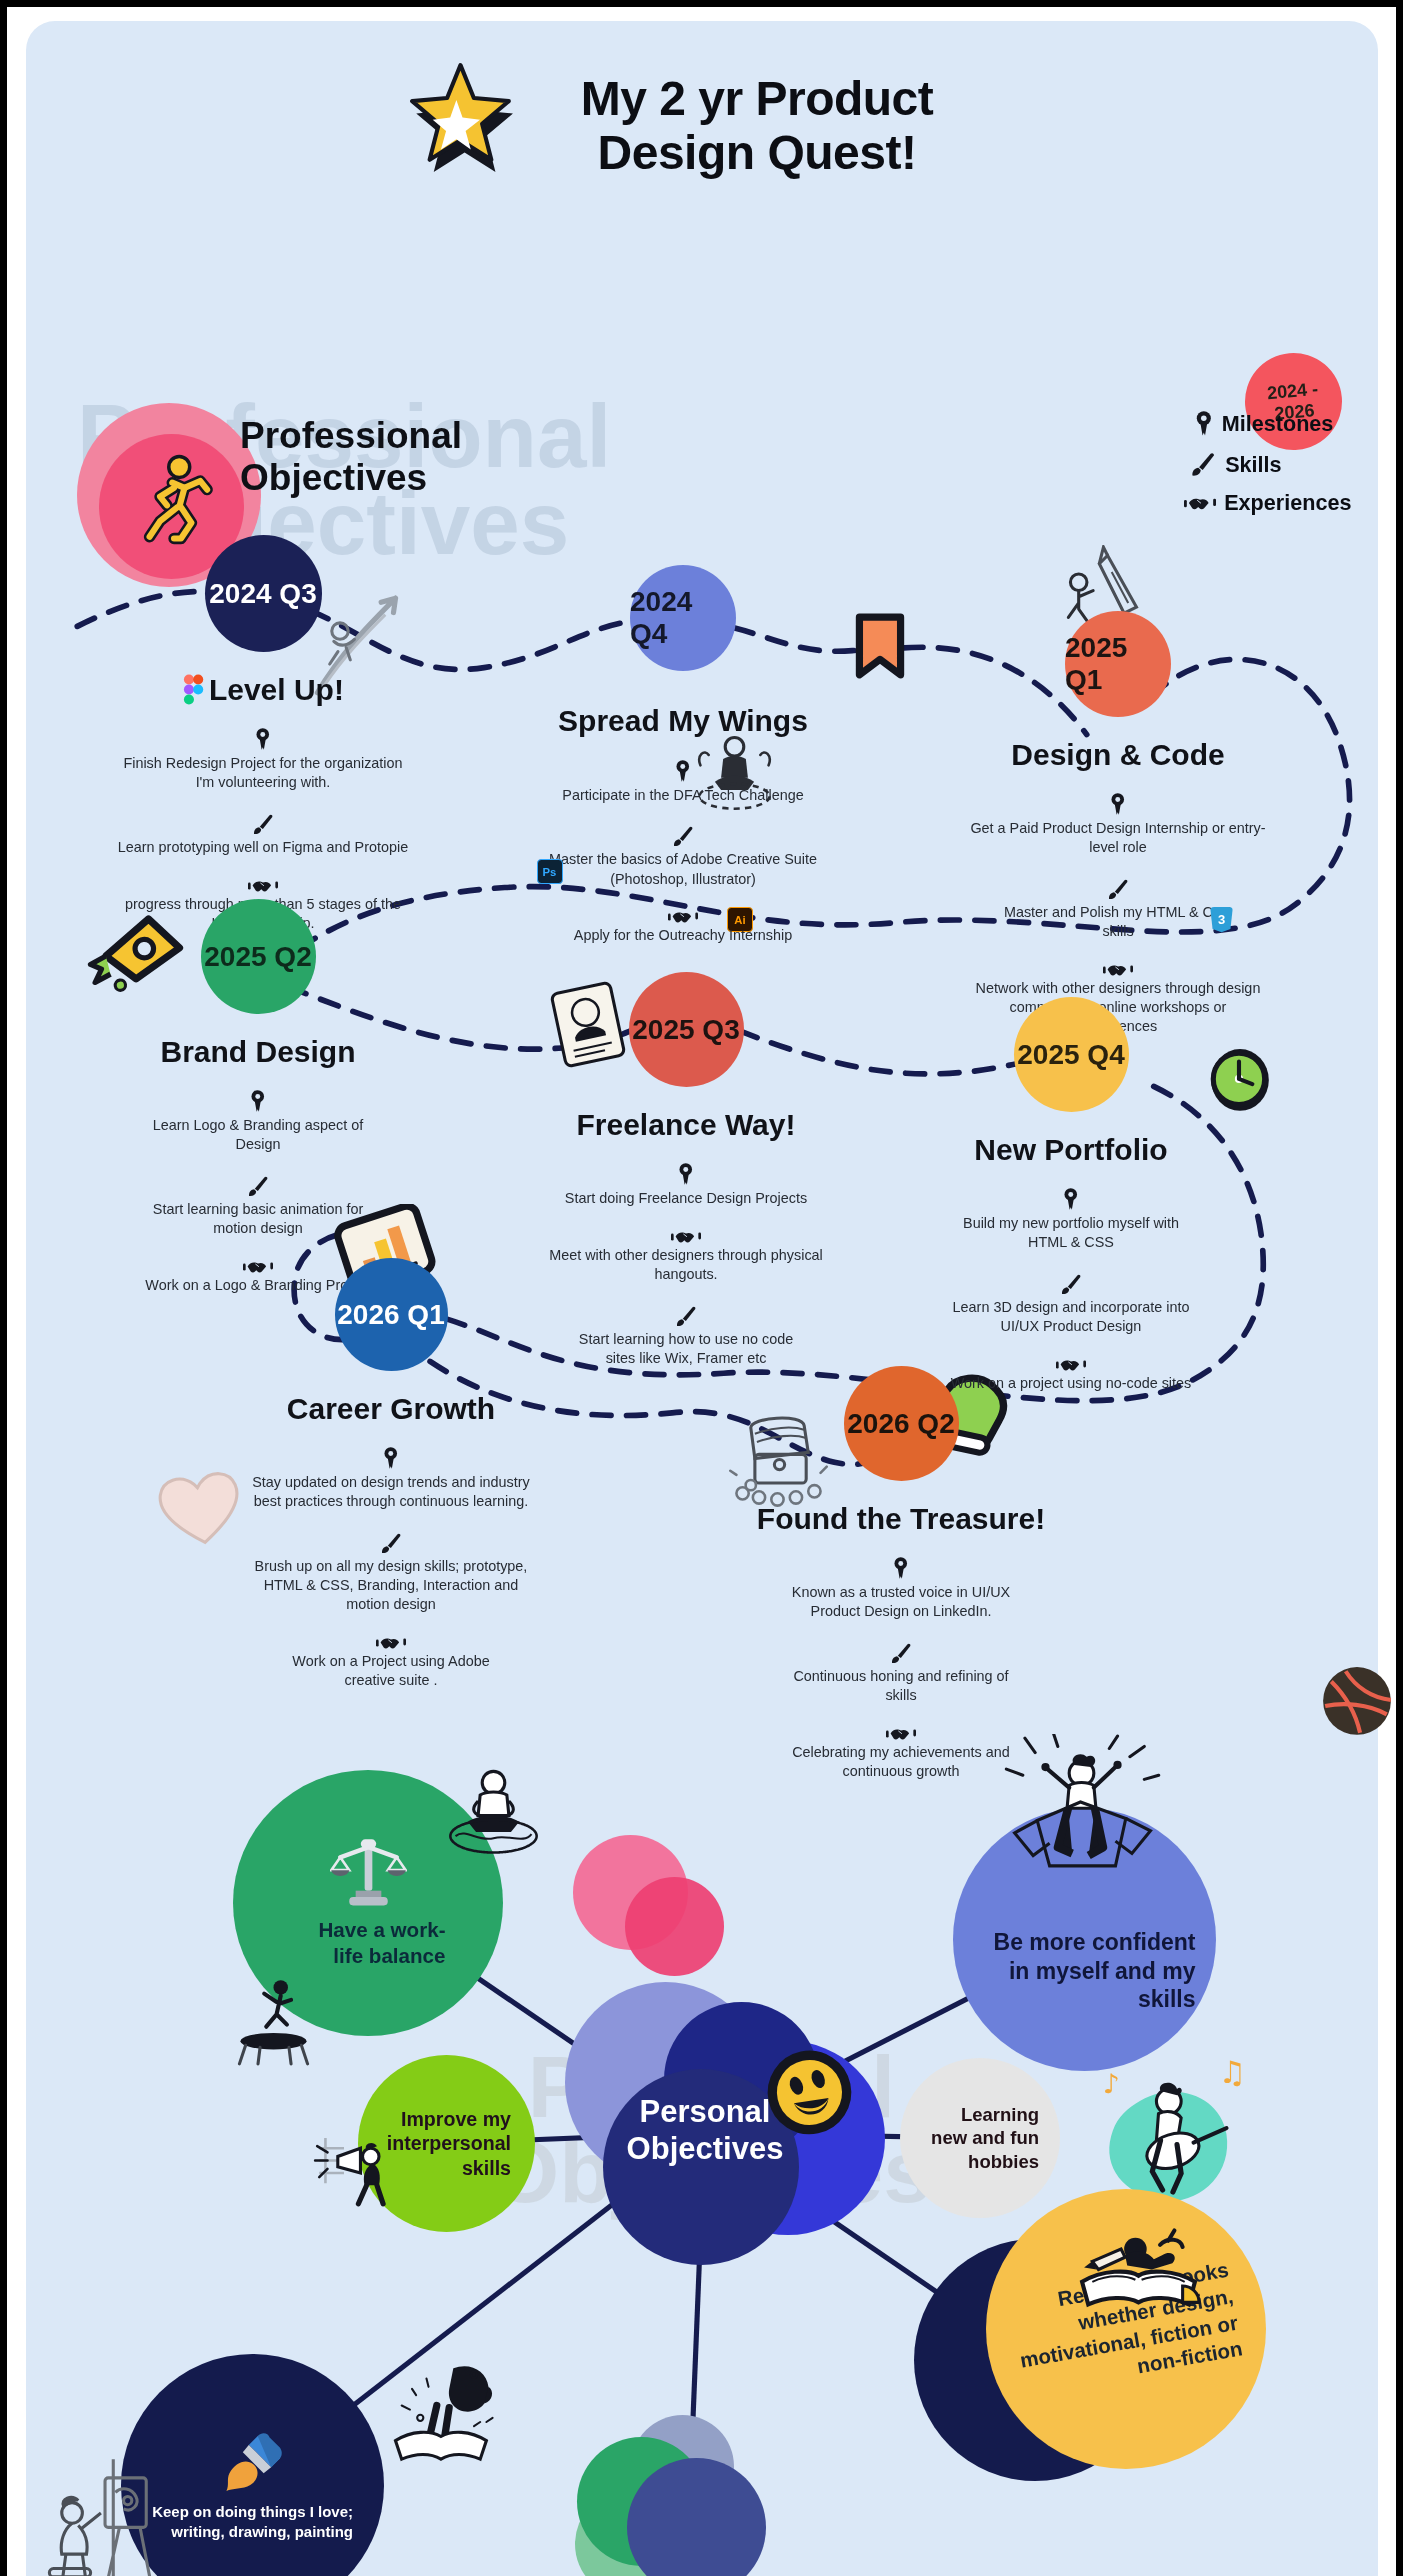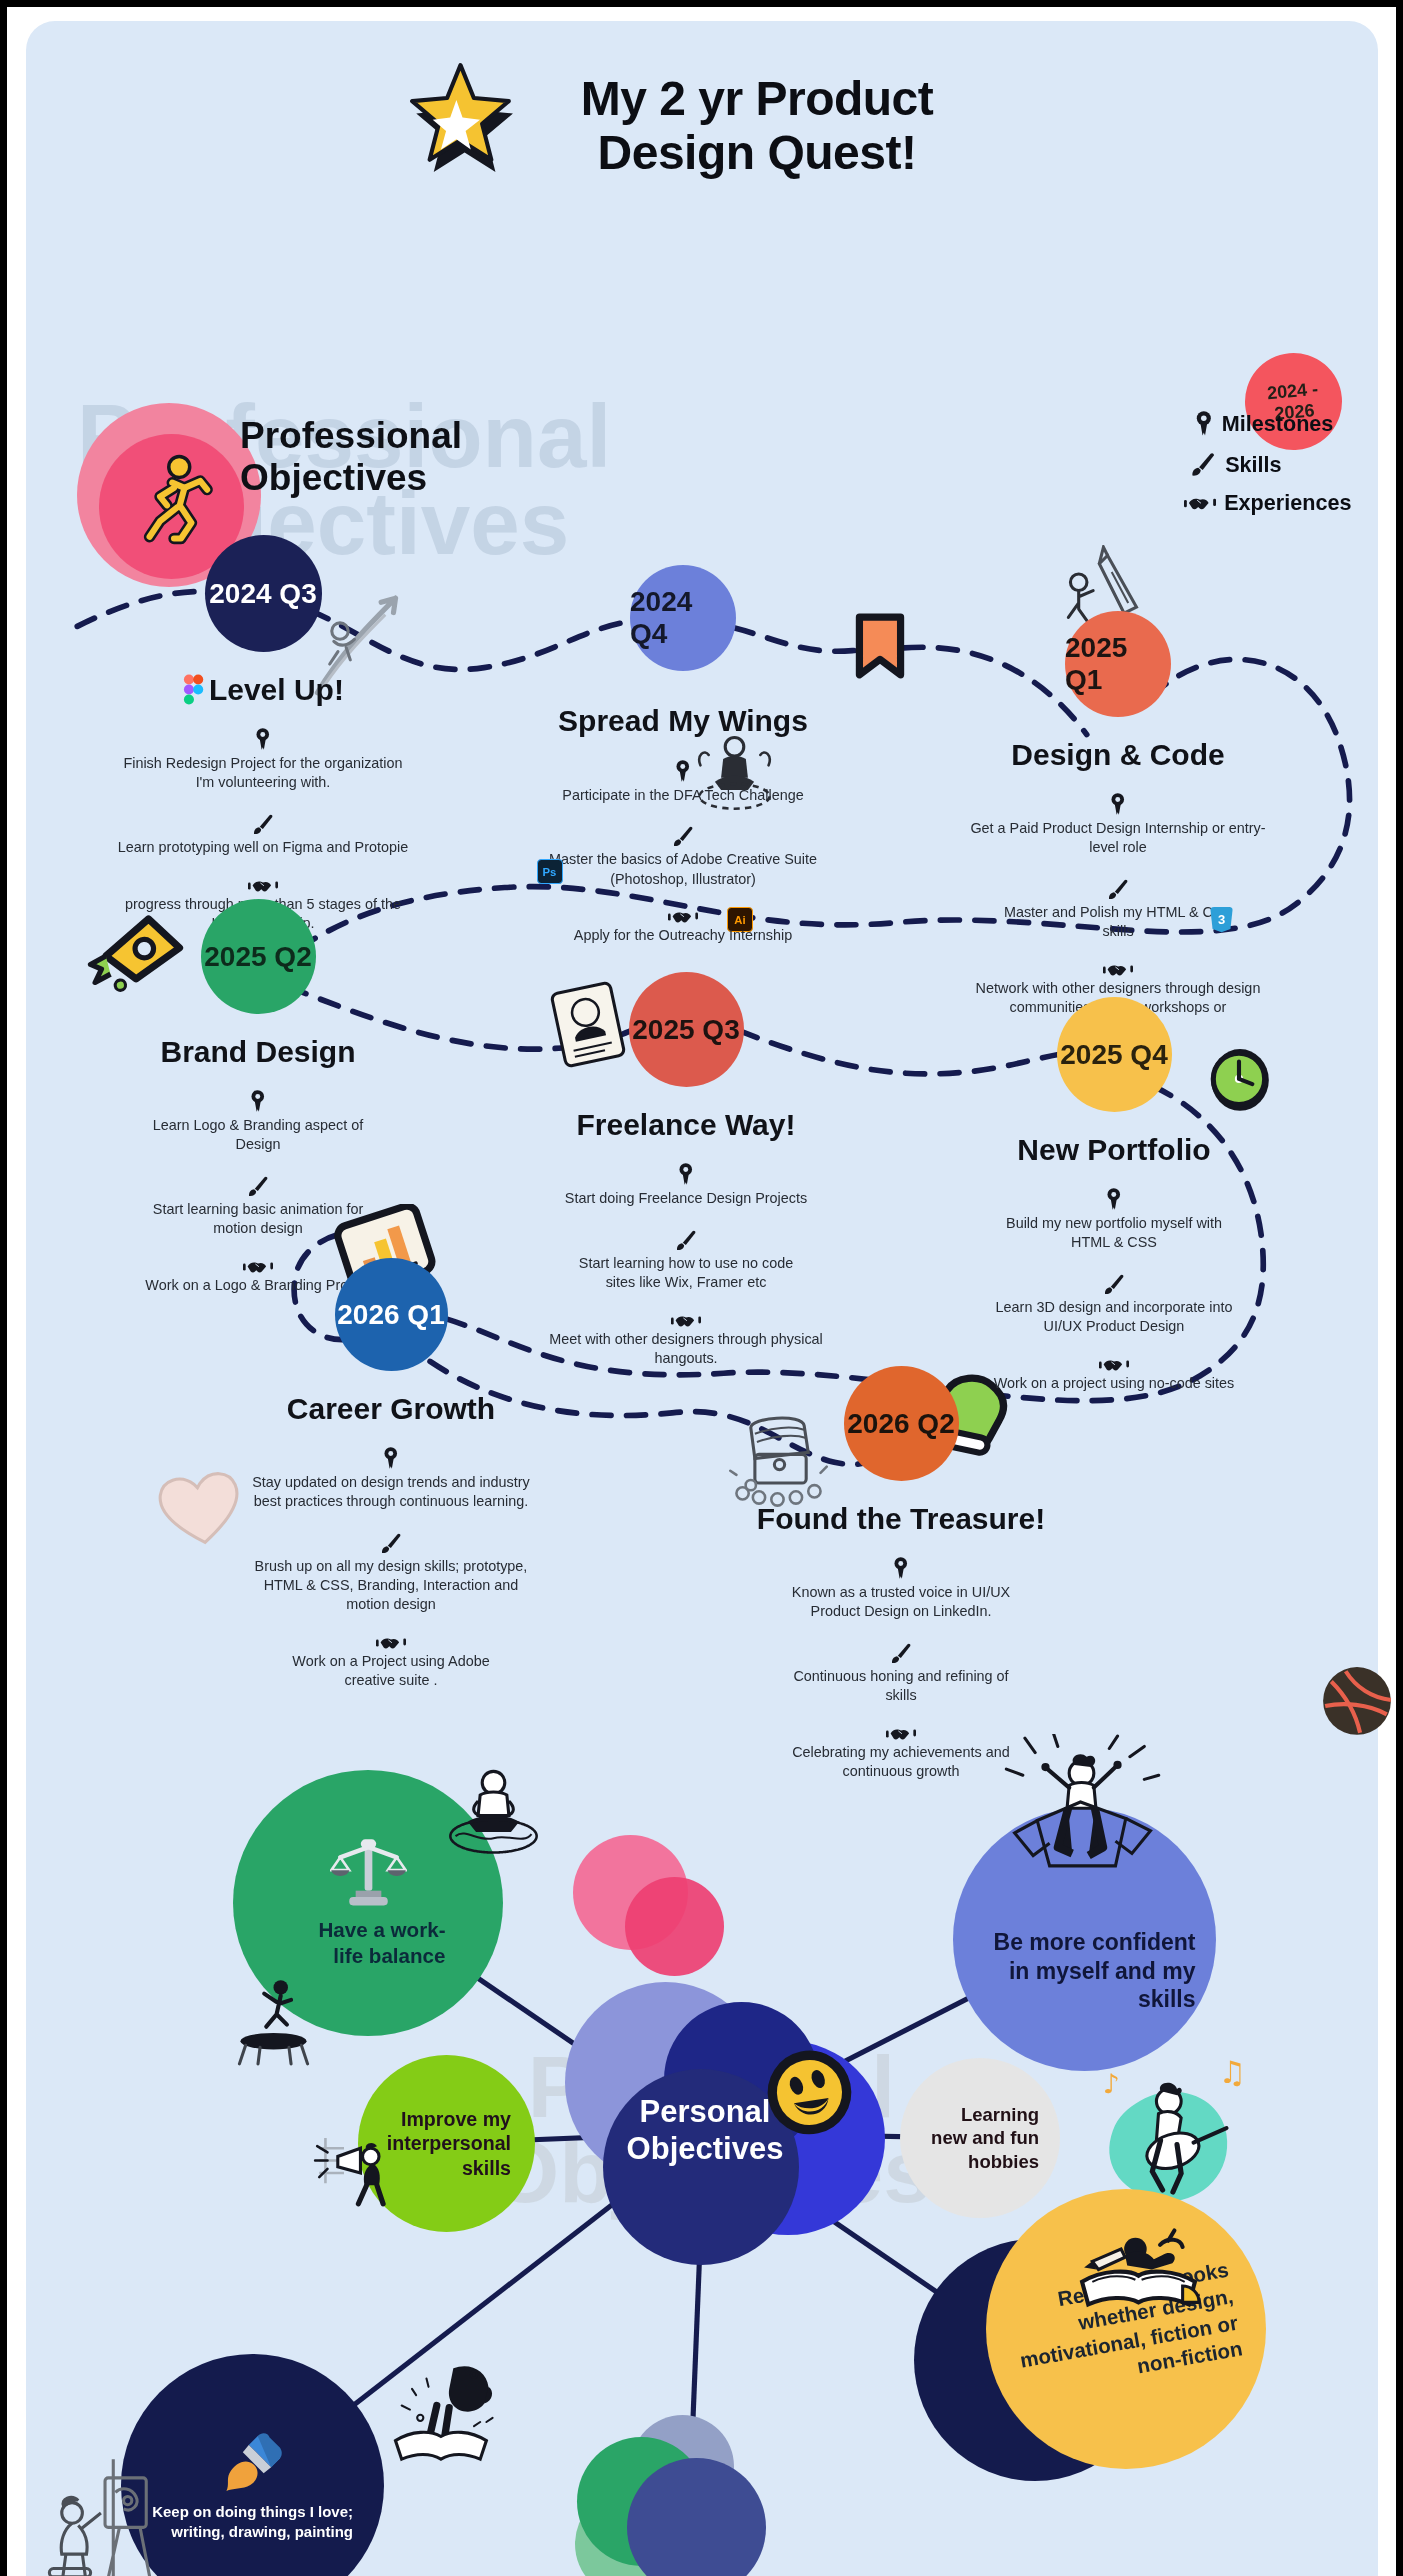--- a/index.html
+++ b/index.html
@@ -262,34 +262,34 @@
     <div class="ntitle">
         <span>Freelance Way!</span>
       </div>
     <div class="item">
       <svg class="ic" width="17.5" height="25" viewBox="0 0 24 34">
           <use href="#sym-ribbon"></use>
         </svg>
       <p style="max-width:247px">Start doing Freelance Design Projects</p>
     </div>
     <div class="item">
+      <svg class="ic" width="30" height="15" viewBox="0 0 52 26">
+          <use href="#sym-handshake"></use>
+        </svg>
+      <p style="max-width:289px">Meet with other designers through physical hangouts.</p>
+    </div>
+    <div class="item">
       <svg class="ic" width="23" height="23" viewBox="0 0 34 34">
           <use href="#sym-brush"></use>
         </svg>
       <p style="max-width:227px">Start learning how to use no code sites like Wix, Framer etc</p>
     </div>
-    <div class="item">
-      <svg class="ic" width="30" height="15" viewBox="0 0 52 26">
-          <use href="#sym-handshake"></use>
-        </svg>
-      <p style="max-width:289px">Meet with other designers through physical hangouts.</p>
-    </div>
-  </div>
-
-  <div class="node" style="left:949px;top:997px">
+  </div>
+
+  <div class="node" style="left:906px;top:997px">
     <div class="qc" style="width: 115px; height: 115px; background-color: rgb(247, 193, 75); color: rgb(42, 34, 14);">2025 Q4</div>
     <div class="ntitle">
         <span>New Portfolio</span>
       </div>
     <div class="item">
       <svg class="ic" width="17.5" height="25" viewBox="0 0 24 34">
           <use href="#sym-ribbon"></use>
         </svg>
       <p style="max-width:237px">Build my new portfolio myself with HTML &amp; CSS</p>
     </div>

